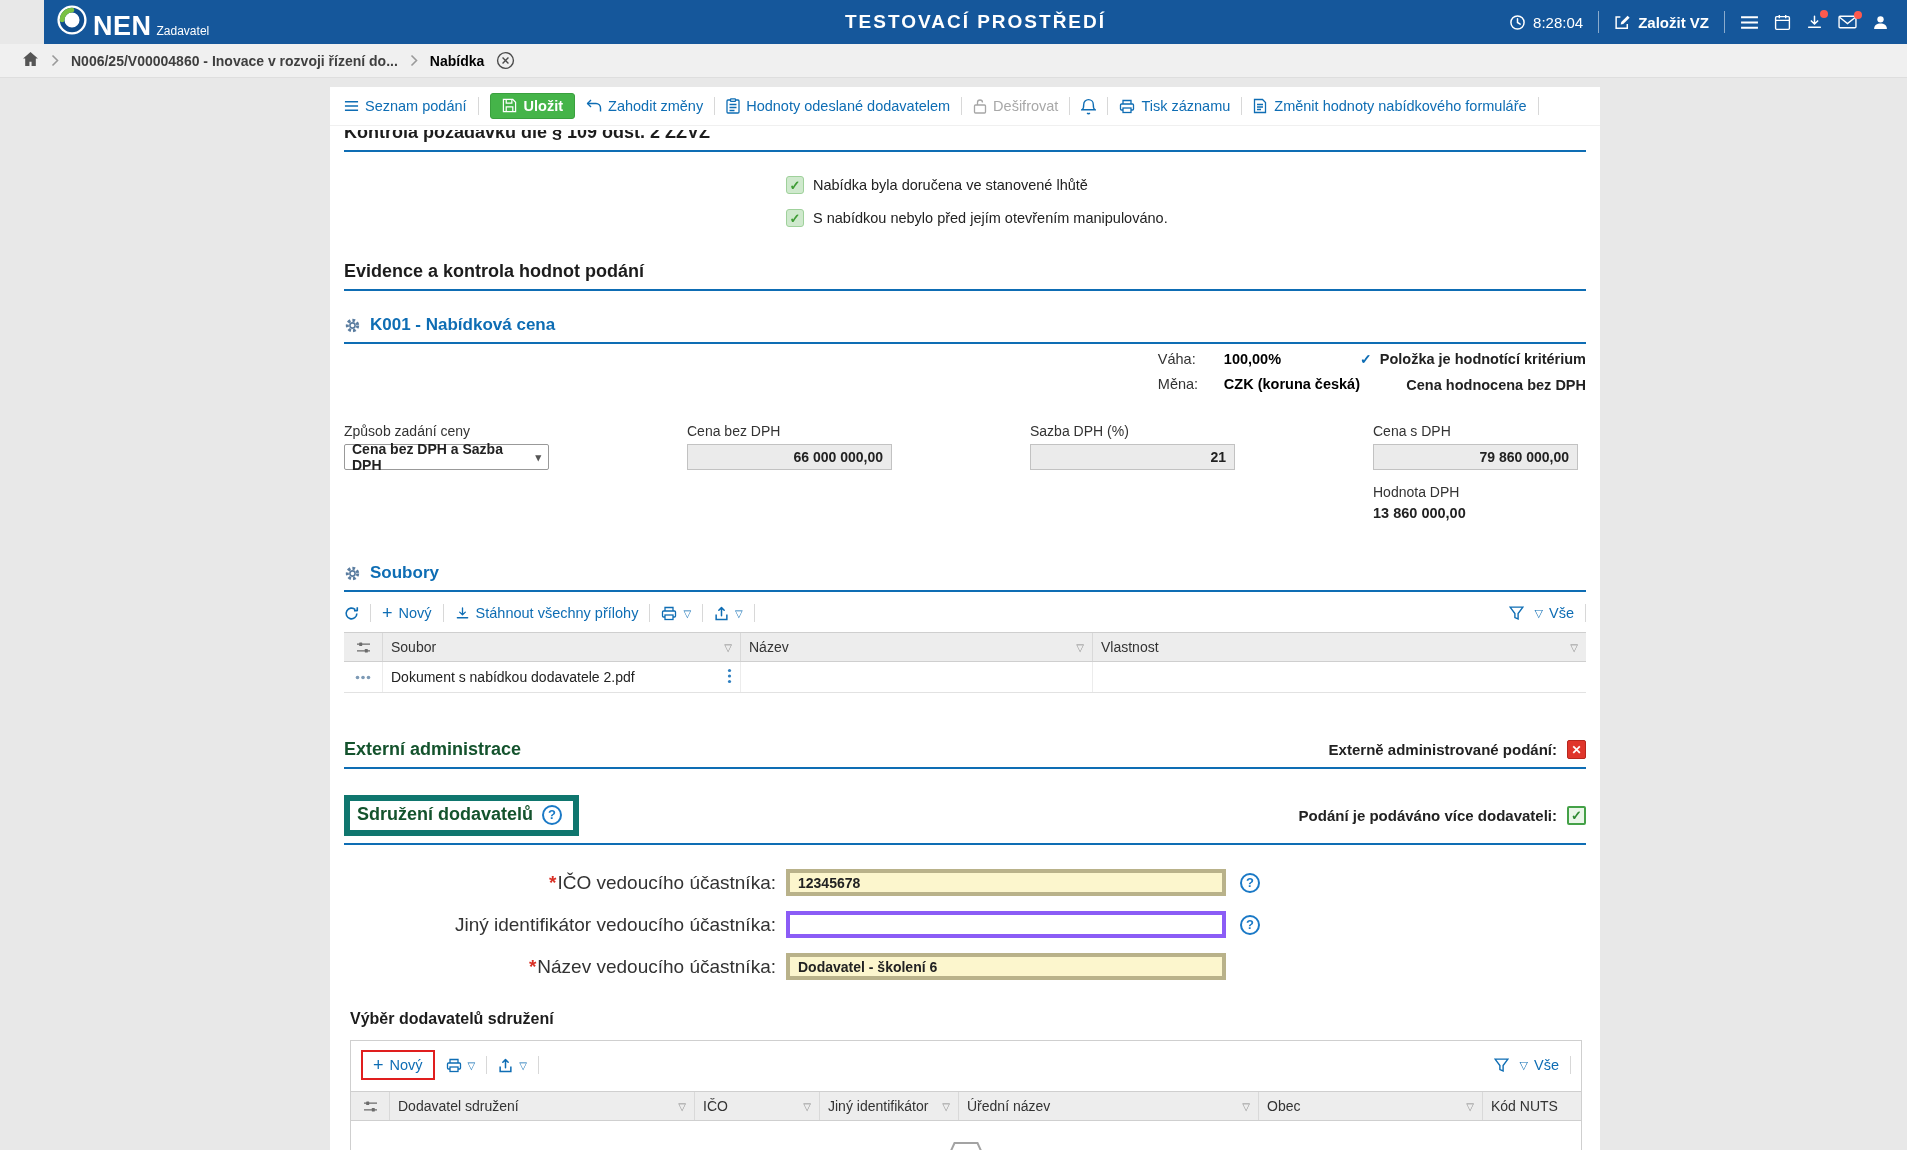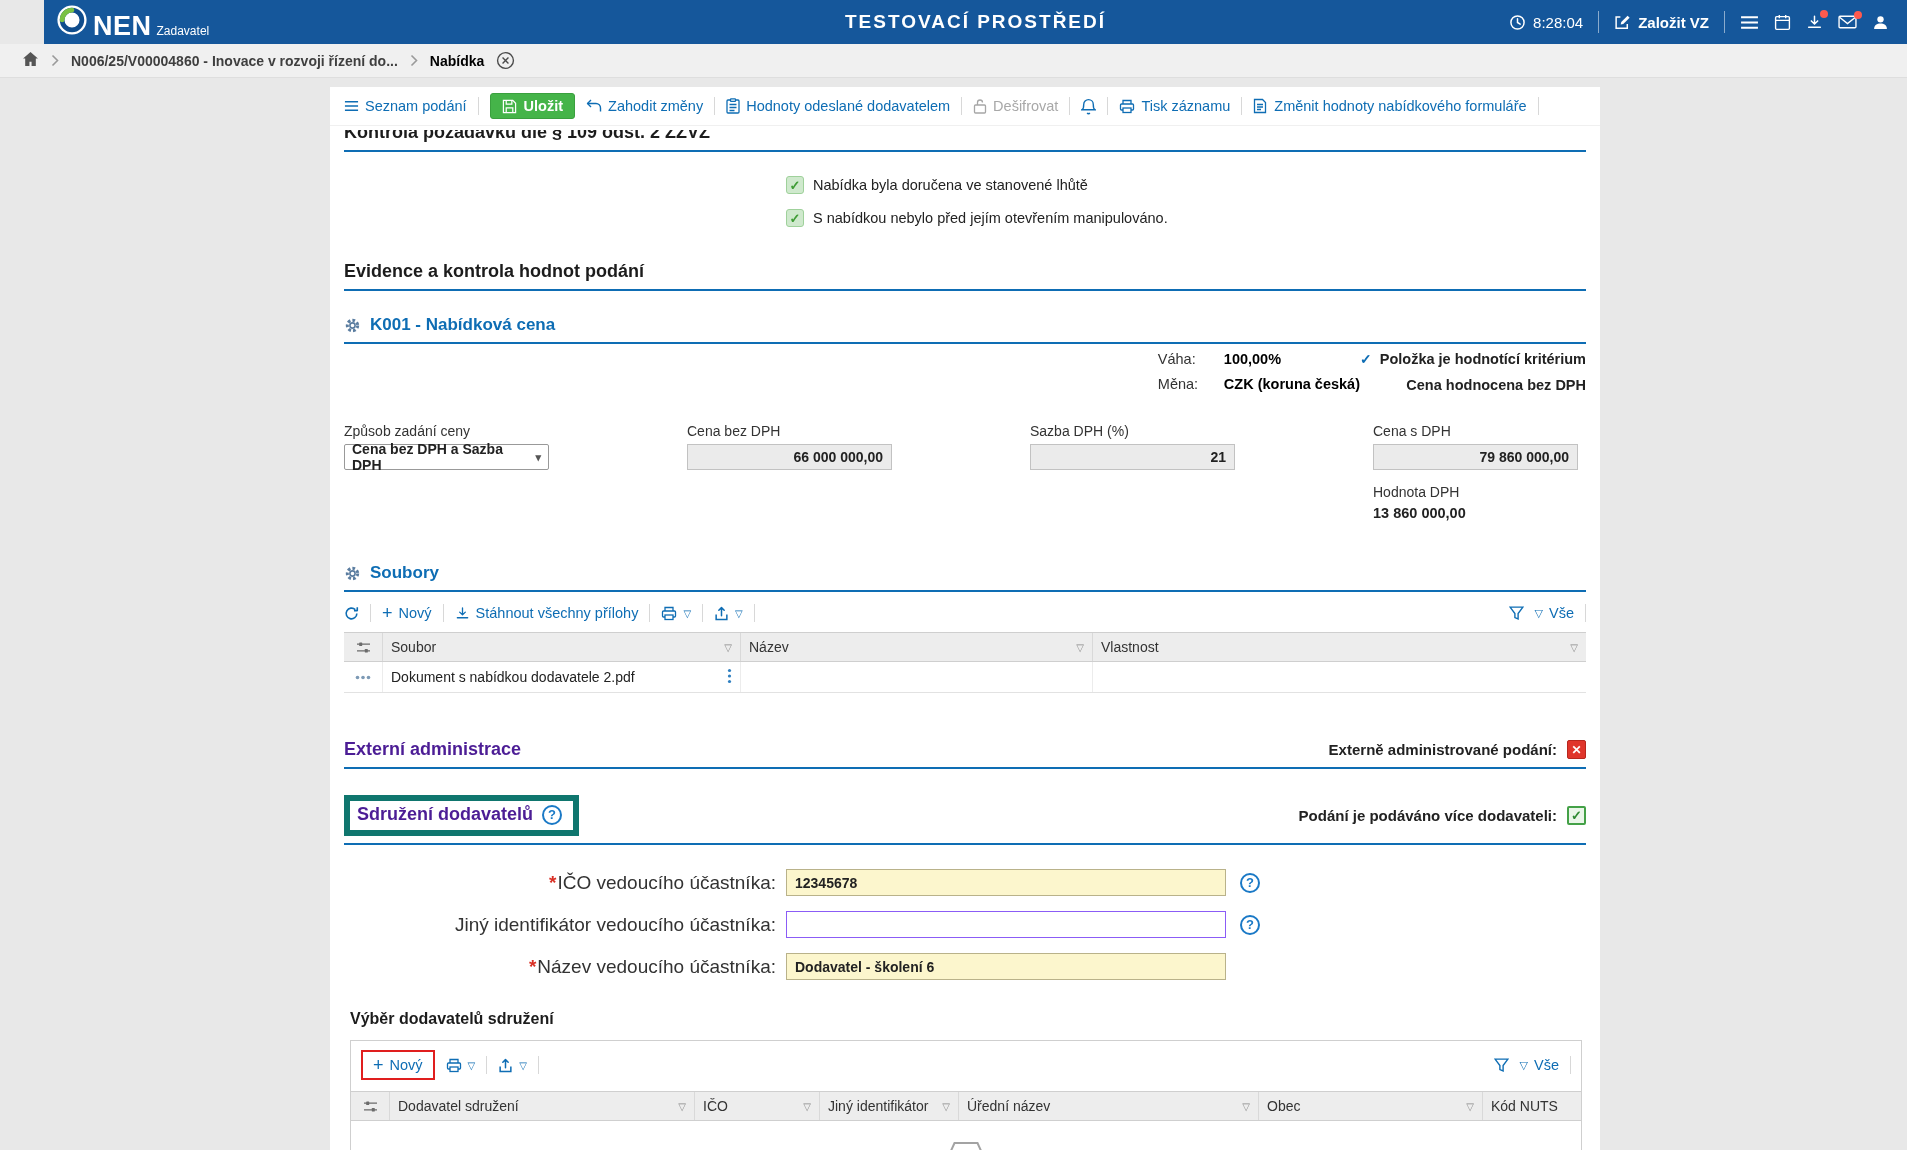--- a/index.html
+++ b/index.html
@@ -30,34 +30,34 @@
   .bc-current { font-weight:bold; color:#000; }
   .bc-close { display:flex; cursor:pointer; }
 
   
   .panel { position:absolute; left:330px; top:87px; width:1270px; height:1130px; background:#fff; }
 
   .cmdbar { display:flex; align-items:center; gap:11px; padding:6px 14px; color:#0e6db4; font-size:14.5px; border-bottom:1px solid #f0f0f0; }
   .cmd { display:flex; align-items:center; gap:6px; cursor:pointer; white-space:nowrap; }
   .cmd.disabled { color:#a8a8a8; cursor:default; }
   .vsep { width:1px; height:18px; background:#d8d8d8; }
-  .btn-save { display:flex; align-items:center; gap:7px; background:#45b449; border:1px solid #3aa03e; color:#fff; font-weight:bold; font-size:14.5px; padding:4px 11px; border-radius:3px; cursor:pointer; }
+  .btn-save { display:flex; align-items:flex-start; gap:7px; background:#45b449; border:1px solid #3aa03e; color:#fff; font-weight:bold; font-size:14.5px; padding:4px 11px; border-radius:3px; cursor:pointer; }
 
   .content { padding:0 14px; }
   .clip { height:17px; overflow:hidden; margin-top:4px; }
   .clip h2 { margin:-8px 0 0; font-size:18px; color:#1c1c1c; }
   .rule { height:2px; background:#0e6db4; margin-top:3px; }
   .rule2 { height:2px; background:#0e6db4; margin-top:7px; }
 
   .checks { margin:24px 0 0 442px; display:flex; flex-direction:column; gap:15px; }
   .check-row { display:flex; align-items:center; gap:9px; font-size:14.5px; }
   .chk-green { width:18px; height:18px; border-radius:3px; background:#cfe9cd; border:1px solid #9fd19b; color:#3f9c35; font-weight:bold; font-size:13px; display:flex; align-items:center; justify-content:center; }
 
   .sec-title { margin:34px 0 0; font-size:18px; font-weight:bold; color:#1c1c1c; }
-  .h-dark { font-size:18px; font-weight:bold; color:#4c1d95; margin:0; }
+  .h-dark { font-size:18px; font-weight:bold; color:#14532d; margin:0; }
 
   .sub-head { margin-top:24px; display:flex; align-items:center; gap:9px; color:#0e6db4; font-size:17px; font-weight:bold; }
 
   .k-meta { display:flex; justify-content:flex-end; margin-top:7px; }
   .mrow { display:flex; margin-bottom:9px; font-size:14.5px; }
   .mlabel { width:66px; color:#333; }
   .mval { font-weight:bold; color:#000; }
   .k-meta-right { text-align:right; font-size:14.5px; font-weight:bold; }
   .mr-row { margin-bottom:10px; display:flex; justify-content:flex-end; gap:8px; align-items:center; }
   .blue-check { color:#0e6db4; font-weight:bold; font-size:14px; }
@@ -95,21 +95,21 @@
   .flag-green { width:19px; height:19px; background:#eaf6e9; border:2px solid #44a147; border-radius:2px; color:#2f8a33; font-weight:bold; font-size:13px; display:flex; align-items:center; justify-content:center; cursor:pointer; }
 
   .annot { border:6px solid #0f766e; display:flex; align-items:center; gap:9px; padding:3px 11px 5px 7px; }
   .annot-btn { border:2px solid #e01e1e; padding:4px 10px; display:flex; align-items:center; gap:6px; cursor:pointer; }
   .help { width:20px; height:20px; border-radius:50%; border:2px solid #1a79c6; color:#1a79c6; font-size:13px; font-weight:bold; display:flex; align-items:center; justify-content:center; cursor:pointer; flex:none; }
 
   .assoc-form { margin-top:24px; }
   .frow { display:flex; align-items:center; margin-bottom:15px; }
   .flabel { width:432px; text-align:right; font-size:19px; color:#333; }
   .req { color:#d93025; font-weight:bold; margin-right:1px; }
-  .finput { width:440px; height:27px; margin-left:10px; border:1px solid #8b5cf6; padding:0 8px; font-size:14px; display:flex; align-items:center; background:#fff; }
+  .finput { width:440px; height:27px; margin-left:10px; border:4px solid #8b5cf6; padding:0 8px; font-size:14px; display:flex; align-items:center; background:#fff; }
   .finput.yellow { background:#fcf6cd; border-color:#b9b28a; font-weight:bold; }
   .frow .help { margin-left:14px; }
 
   .vyber-title { margin:30px 0 0 6px; font-size:16px; font-weight:bold; color:#1c1c1c; }
   .vyber-box { margin:12px 0 0 6px; width:1232px; border:1px solid #cfcfcf; }
   .vyber-box .list-toolbar { margin:0; padding:9px 10px; }
   .vyber-box .tbl { margin-top:2px; }
   .vyber-cols { grid-template-columns:38px 305px 125px 139px 300px 224px 1fr; }
   .empty { text-align:center; color:#8f8f8f; font-size:14px; padding:18px 0 70px; }
   .empty svg { display:block; margin:0 auto 8px; }

